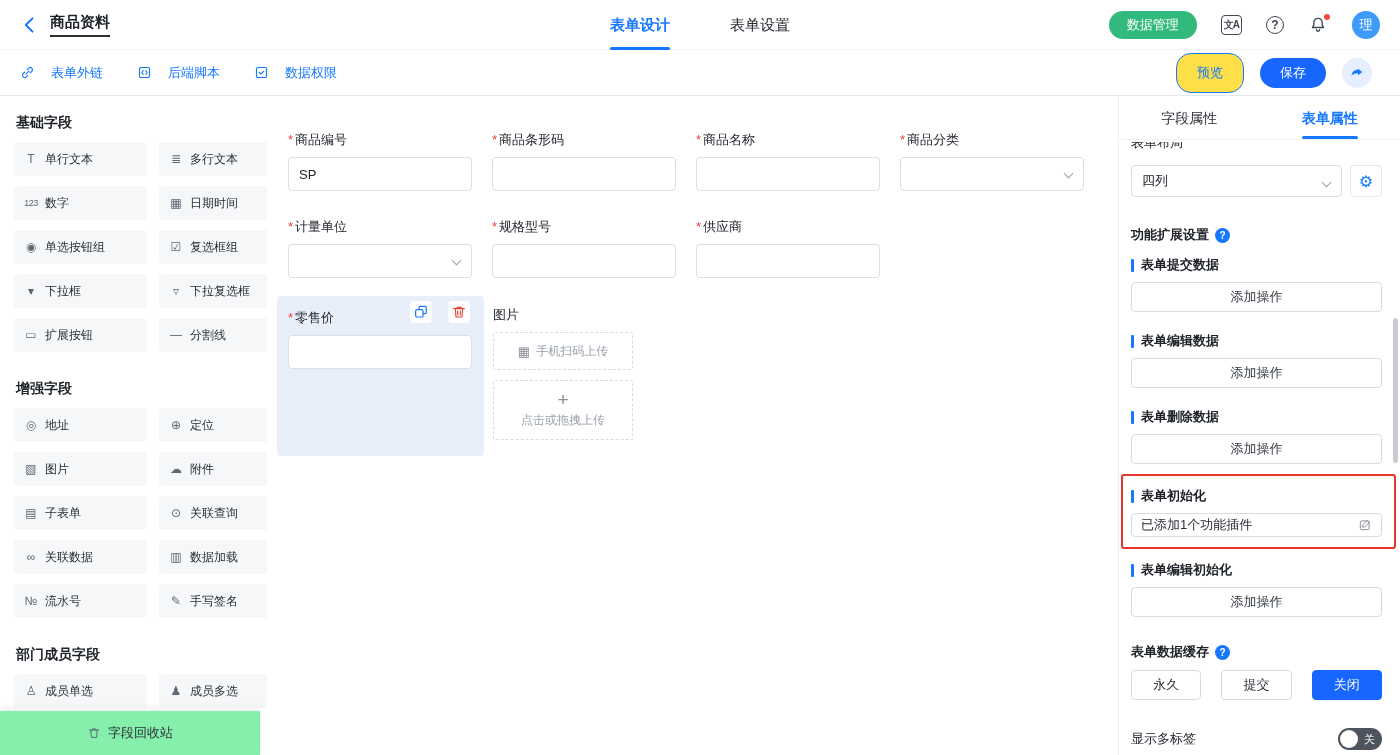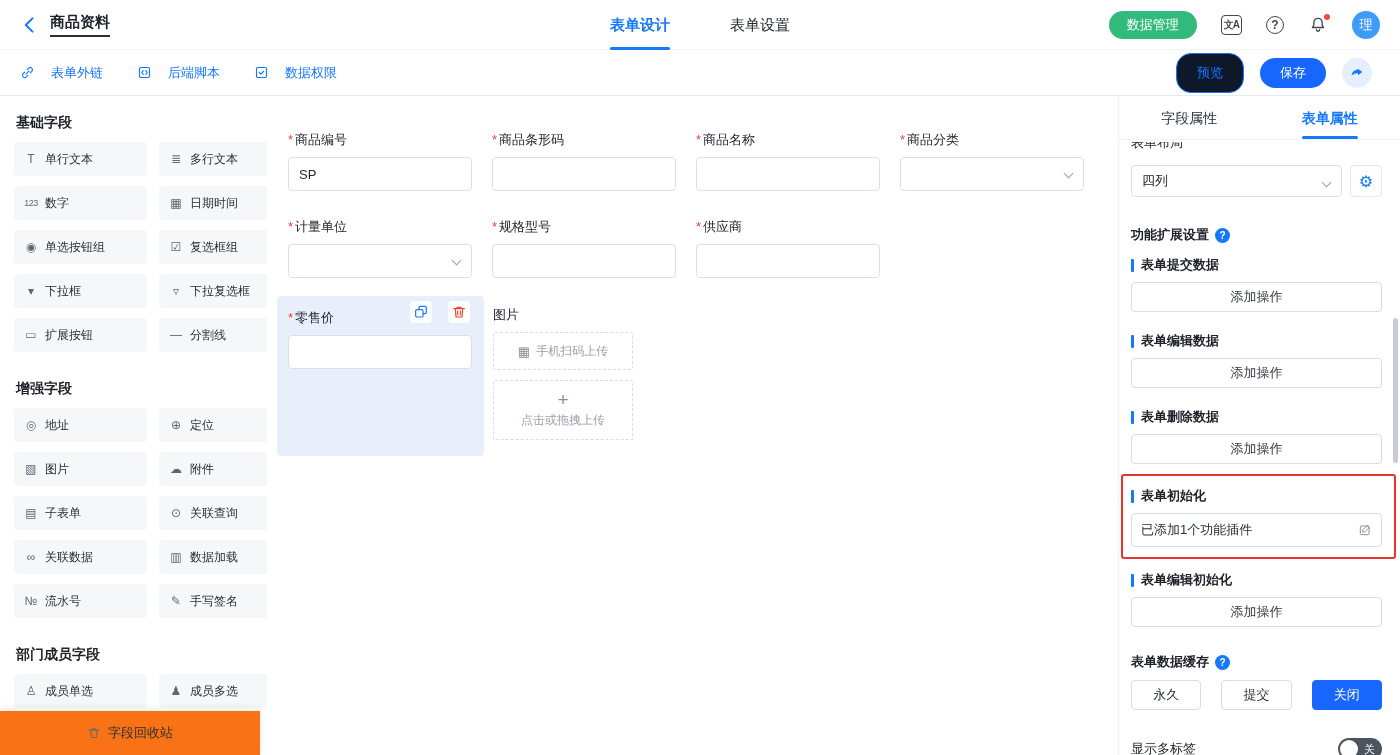--- a/index.html
+++ b/index.html
@@ -21,34 +21,34 @@
   .translate { font-size:10px; font-weight:bold; border:1.5px solid #3f4650; border-radius:4px; padding:2px 2px; letter-spacing:-1px; }
   .helpc { width:18px; height:18px; border:1.5px solid #3f4650; border-radius:50%; font-size:12px; font-weight:bold; }
   .bellwrap { position:relative; }
   .dot { position:absolute; top:-1px; right:-2px; width:6px; height:6px; border-radius:50%; background:#f5483b; }
   .avatar { width:28px; height:28px; border-radius:50%; background:#3f9bfa; color:#fff; font-size:13px; display:flex; align-items:center; justify-content:center; cursor:pointer; }
 
   
   .tbar { position:absolute; top:50px; left:0; right:0; height:46px; background:#fff; border-bottom:1px solid #e7e9ec; display:flex; align-items:center; padding:0 28px 0 20px; z-index:5; }
   .tlink { display:flex; align-items:center; gap:16px; color:#1677ff; font-size:13px; cursor:pointer; margin-right:34px; }
   .tright { margin-left:auto; display:flex; align-items:center; gap:16px; }
-  .btn-preview { height:40px; padding:0 20px; border:1px solid #1677ff; color:#1677ff; background:#0f172a; border-radius:15px; font-size:13px; cursor:pointer; font-family:inherit; }
+  .btn-preview { height:40px; padding:0 20px; border:1px solid #1677ff; color:#1677ff; background:#fde047; border-radius:15px; font-size:13px; cursor:pointer; font-family:inherit; }
   .btn-save { height:30px; padding:0 20px; border:none; color:#fff; background:#1766fe; border-radius:15px; font-size:13px; cursor:pointer; font-family:inherit; }
   .sharec { width:30px; height:30px; border-radius:50%; background:#e6efff; display:flex; align-items:center; justify-content:center; cursor:pointer; }
 
   
   .sb { position:absolute; top:96px; left:0; bottom:0; width:307px; background:#fff; border-right:1px solid #f0f1f3; padding:18px 14px 0 14px; overflow:hidden; }
   .sec-title { font-size:14px; font-weight:bold; color:#1f2329; margin:0 0 10px 2px; }
   .fgrid { display:grid; grid-template-columns:1fr 1fr; gap:10px 12px; margin-bottom:28px; }
   .fitem { height:34px; background:#f6f7f9; border-radius:4px; display:flex; align-items:center; padding:0 8px; cursor:grab; }
   .ficon { width:18px; text-align:center; color:#5f6673; font-size:12px; margin-right:5px; flex:none; }
   .ficon.num { font-size:9px; letter-spacing:-0.5px; }
   .flabel { font-size:12px; color:#2a2f36; white-space:nowrap; }
   .side-scroll { position:absolute; right:10px; top:489px; width:4px; height:84px; background:#d8dbe0; border-radius:2px; cursor:pointer; }
-  .recycle { position:absolute; left:0; bottom:0; width:260px; height:44px; background:#f97316; box-shadow:0 -3px 8px rgba(0,0,0,0.07); display:flex; align-items:center; justify-content:center; gap:7px; font-size:13px; color:#2a2f36; cursor:pointer; }
+  .recycle { position:absolute; left:0; bottom:0; width:260px; height:44px; background:#86efac; box-shadow:0 -3px 8px rgba(0,0,0,0.07); display:flex; align-items:center; justify-content:center; gap:7px; font-size:13px; color:#2a2f36; cursor:pointer; }
   .recycle .ric { color:#5f6673; }
 
   
   .cv { position:absolute; top:96px; left:267px; right:282px; bottom:0; background:#fff; overflow:hidden; }
   .cell { position:absolute; width:184px; }
   .lblrow { font-size:13px; color:#23272e; line-height:16px; margin-bottom:9px; white-space:nowrap; }
   .req { color:#f23c3c; margin-right:2px; }
   .inp { height:34px; border:1px solid #dcdfe3; border-radius:4px; background:#fff; display:flex; align-items:center; padding:0 10px; font-size:13px; color:#23272e; position:relative; cursor:text; }
   .selbox { cursor:pointer; }
   .chev { position:absolute; right:11px; top:12px; width:7px; height:7px; border-right:1.5px solid #9aa0a8; border-bottom:1.5px solid #9aa0a8; transform:rotate(45deg); }
@@ -78,21 +78,21 @@
   .pselect { flex:1; height:32px; border:1px solid #dcdfe3; border-radius:4px; display:flex; align-items:center; padding:0 10px; font-size:13px; color:#23272e; position:relative; cursor:pointer; }
   .gearbox { width:32px; height:32px; border:1px solid #e3e6ea; border-radius:4px; display:flex; align-items:center; justify-content:center; cursor:pointer; color:#1677ff; font-size:16px; }
   .exttitle { display:flex; align-items:center; gap:6px; margin-top:29px; font-size:13px; font-weight:bold; color:#20242a; }
   .qbadge { width:15px; height:15px; border-radius:50%; background:#1677ff; color:#fff; font-size:10px; font-weight:bold; display:flex; align-items:center; justify-content:center; cursor:pointer; }
   .sech { display:flex; align-items:center; gap:7px; margin-top:12px; font-size:13px; font-weight:bold; color:#20242a; }
   .bar { width:3px; height:13px; background:#1677ff; border-radius:1px; }
   .secbtn { margin-top:8px; height:30px; border:1px solid #d8dce2; border-radius:4px; display:flex; align-items:center; justify-content:center; font-size:13px; color:#343a42; background:#fff; cursor:pointer; }
   .sech.gap { margin-top:20px; }
   .hl { border:2px solid #e8342c; border-radius:3px; margin:10px -14px 0 -10px; padding:6px 12px 10px 8px; }
   .hl .sech { margin-top:5px; }
-  .pluginbox { margin-top:8px; height:34px; border:1px solid #d8dce2; border-radius:4px; display:flex; align-items:center; justify-content:space-between; padding:0 9px; font-size:13px; color:#2a2f36; background:#fff; cursor:pointer; }
+  .pluginbox { margin-top:8px; height:24px; border:1px solid #d8dce2; border-radius:4px; display:flex; align-items:center; justify-content:space-between; padding:0 9px; font-size:13px; color:#2a2f36; background:#fff; cursor:pointer; }
   .pluginbox .eic { color:#8a9099; }
   .cachetitle { display:flex; align-items:center; gap:6px; margin-top:26px; font-size:13px; font-weight:bold; color:#20242a; }
   .cacherow { display:flex; gap:20px; margin-top:9px; }
   .cbtn { flex:1; height:30px; border:1px solid #d8dce2; border-radius:4px; background:#fff; font-size:13px; color:#2a2f36; cursor:pointer; font-family:inherit; }
   .cbtn.on { background:#1766fe; border-color:#1766fe; color:#fff; }
   .togglerow { display:flex; align-items:center; justify-content:space-between; margin-top:28px; }
   .toglabel { font-size:13px; color:#20242a; }
   .toggle { width:44px; height:22px; border-radius:11px; background:#4e545e; position:relative; cursor:pointer; }
   .knob { position:absolute; left:2px; top:2px; width:18px; height:18px; border-radius:50%; background:#fff; }
   .togtext { position:absolute; right:7px; top:50%; transform:translateY(-50%); color:#fff; font-size:11px; }

